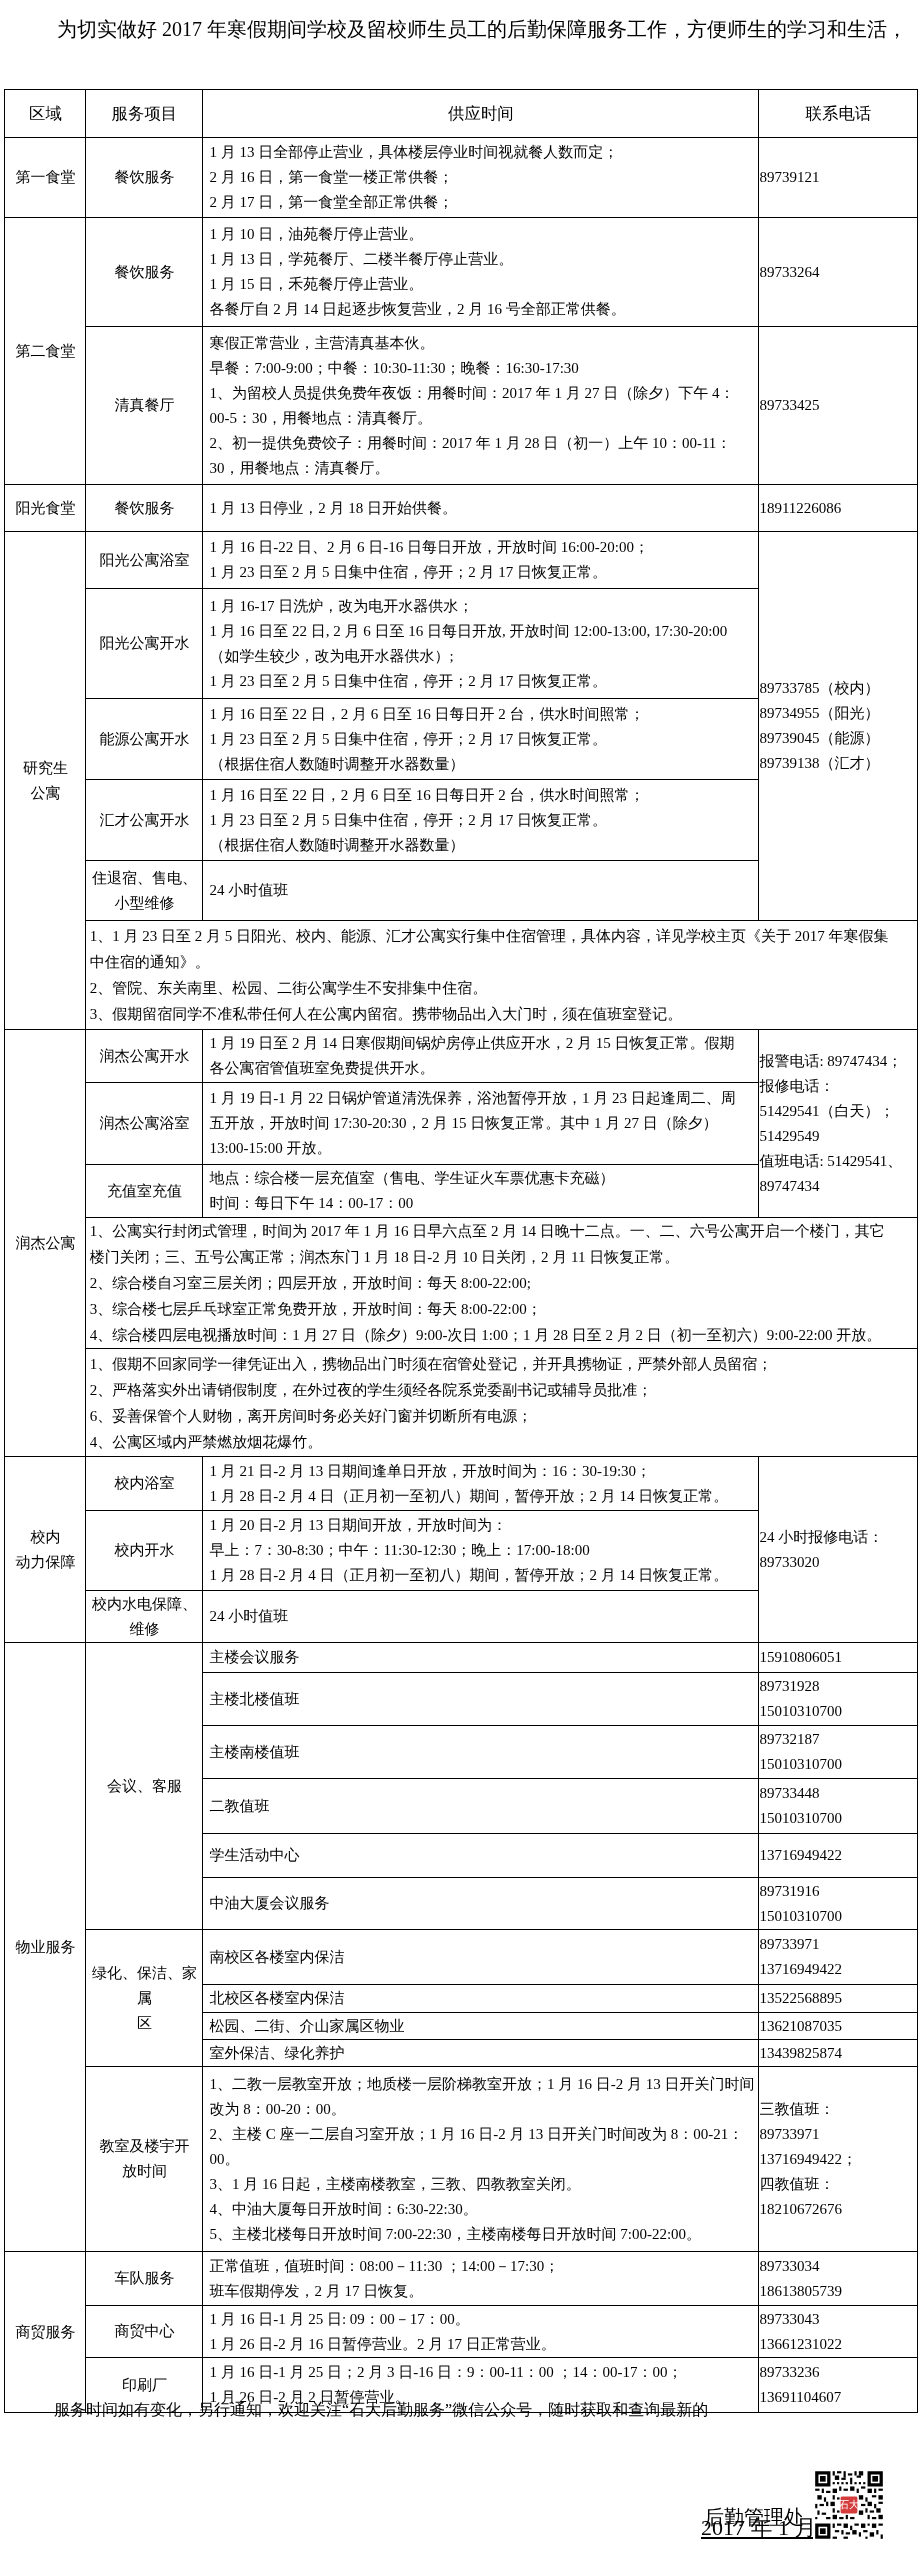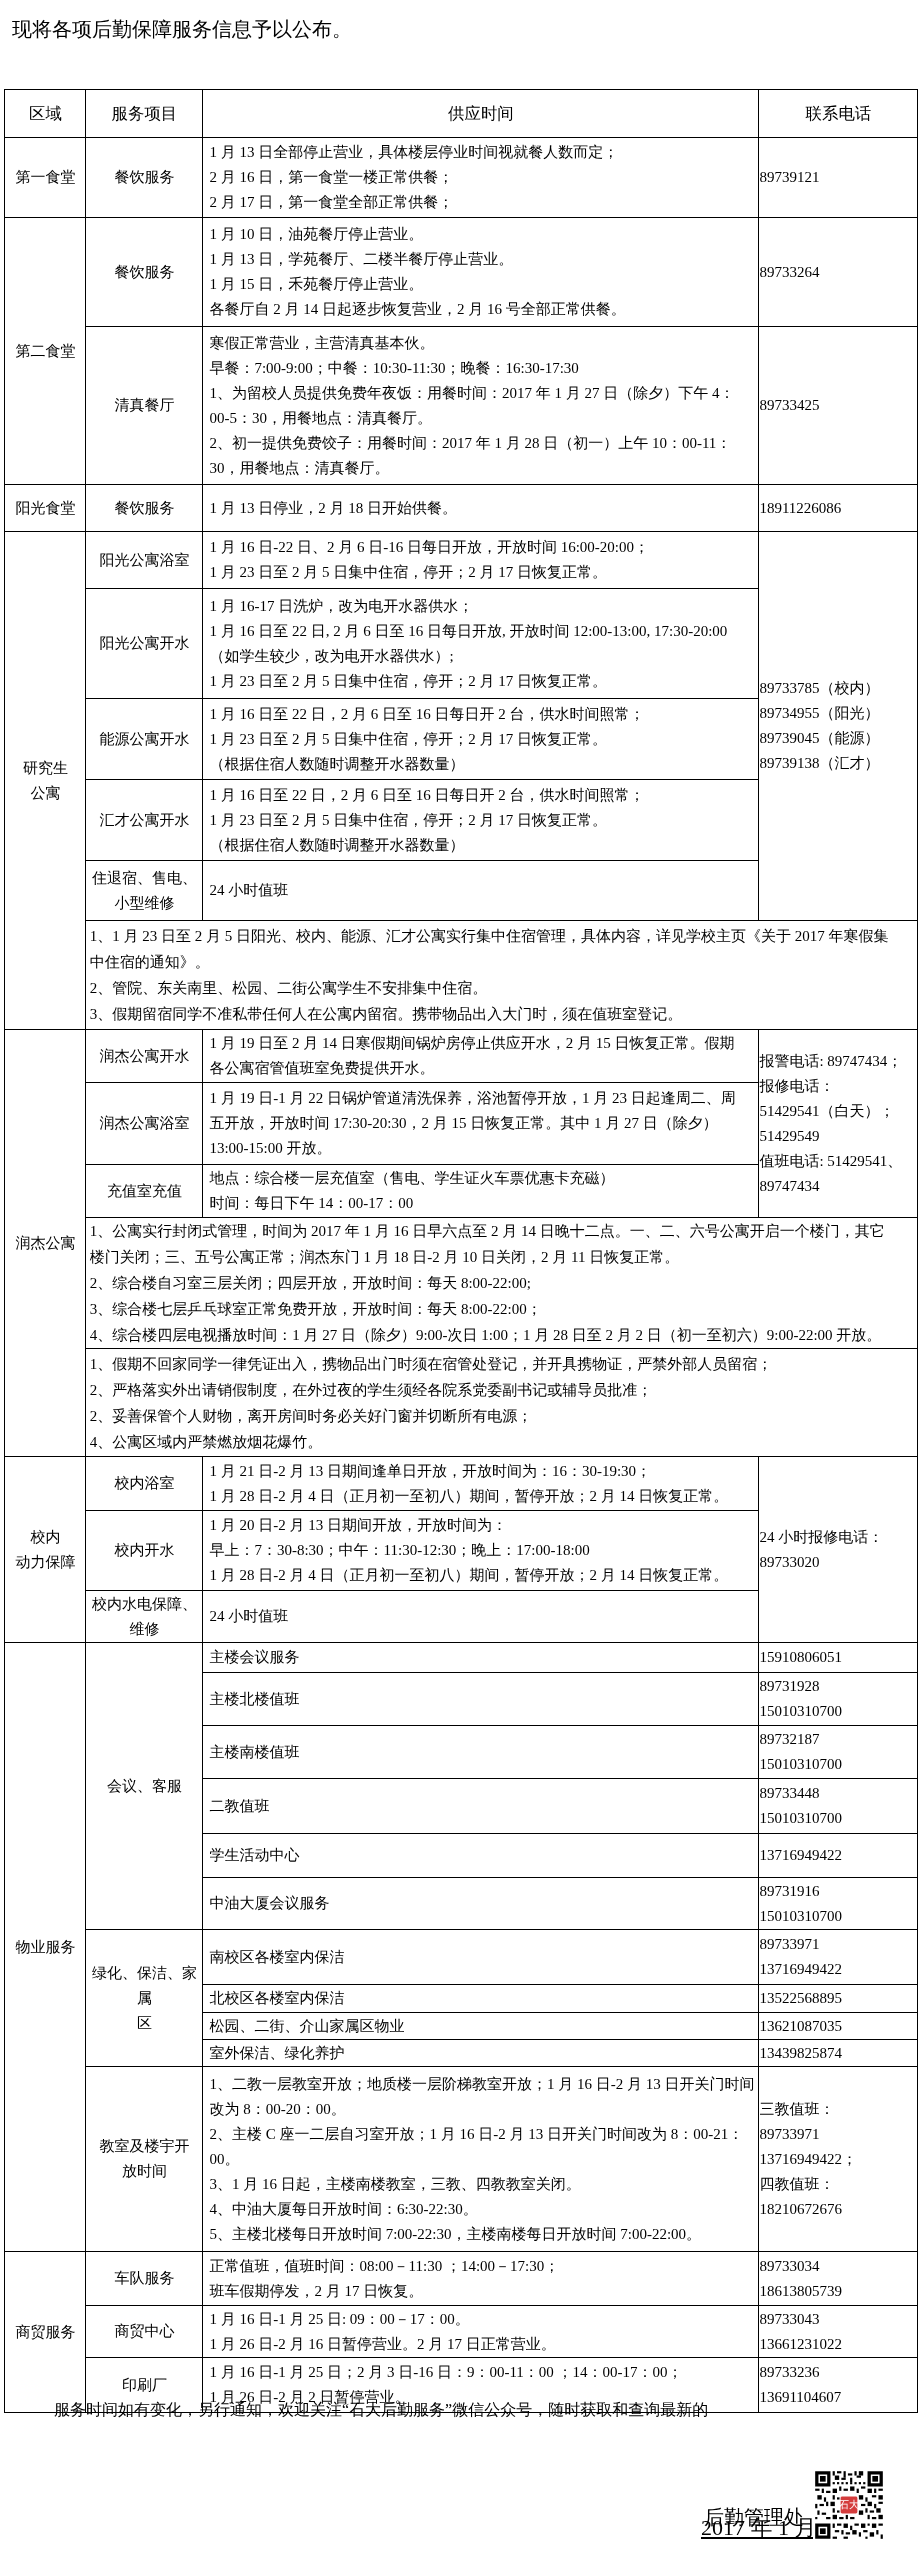--- a/index.html
+++ b/index.html
@@ -22,21 +22,21 @@
   .footer div{white-space:pre;}
   .footer .indent{padding-left:41px;}
   .sig{position:absolute;left:704px;top:2472px;font-size:20px;white-space:pre;margin-top:32px;}
   .date{position:absolute;left:701px;top:2513px;font-size:22px;white-space:pre;text-decoration:underline;}
   .qr{position:absolute;left:813px;top:2469px;width:72px;height:72px;}
 </style>
 </head>
 <body>
 
 <div class="intro">
-  <div>现将各项后勤保障服务信息予以公布。</div>
+  <div class="indent">为切实做好 2017 年寒假期间学校及留校师生员工的后勤保障服务工作，方便师生的学习和生活，</div>
 </div>
 
 <table class="main">
   <colgroup>
       <col style="width:81px">
       <col style="width:117px">
       <col style="width:556px">
       <col style="width:159px">
     </colgroup>
   <tbody>
@@ -187,21 +187,21 @@
           <div class="ln">楼门关闭；三、五号公寓正常；润杰东门 1 月 18 日-2 月 10 日关闭，2 月 11 日恢复正常。</div>
           <div class="ln">2、综合楼自习室三层关闭；四层开放，开放时间：每天 8:00-22:00;</div>
           <div class="ln">3、综合楼七层乒乓球室正常免费开放，开放时间：每天 8:00-22:00；</div>
           <div class="ln">4、综合楼四层电视播放时间：1 月 27 日（除夕）9:00-次日 1:00；1 月 28 日至 2 月 2 日（初一至初六）9:00-22:00 开放。</div>
         </td>
   </tr>
   <tr style="height:108px">
     <td class="note" colspan="3">
           <div class="ln">1、假期不回家同学一律凭证出入，携物品出门时须在宿管处登记，并开具携物证，严禁外部人员留宿；</div>
           <div class="ln">2、严格落实外出请销假制度，在外过夜的学生须经各院系党委副书记或辅导员批准；</div>
-          <div class="ln">2、妥善保管个人财物，离开房间时务必关好门窗并切断所有电源；</div>
+          <div class="ln">6、妥善保管个人财物，离开房间时务必关好门窗并切断所有电源；</div>
           <div class="ln">4、公寓区域内严禁燃放烟花爆竹。</div>
         </td>
   </tr>
   <tr class="sec" style="height:54px">
     <td class="area" rowspan="3">校内
 动力保障</td>
     <td class="svc">校内浴室</td>
     <td class="time">
           <div class="ln">1 月 21 日-2 月 13 日期间逢单日开放，开放时间为：16：30-19:30；</div>
           <div class="ln">1 月 28 日-2 月 4 日（正月初一至初八）期间，暂停开放；2 月 14 日恢复正常。</div>

